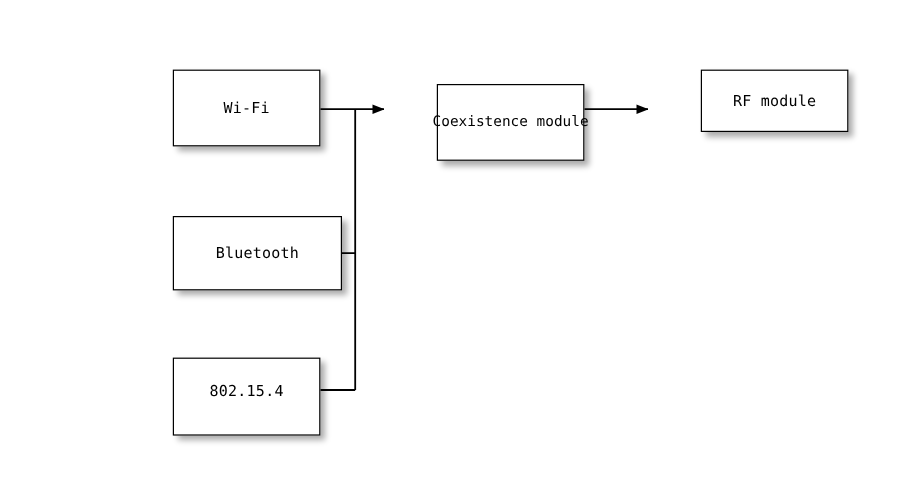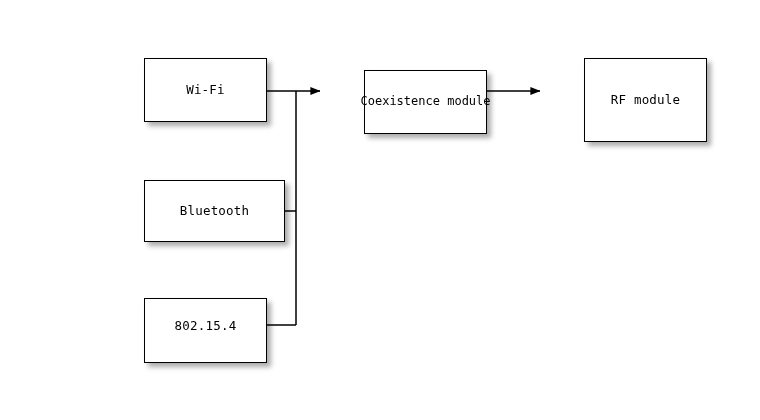--- a/index.html
+++ b/index.html
@@ -43,21 +43,21 @@
     font-size: 12.5px;
     line-height: 1.1;
     letter-spacing: 0.2px;
     white-space: nowrap;
   }
   
   #node-wifi        { left: 100px; top: 58px;  width: 123px; height: 64px; }
   #node-bluetooth   { left: 100px; top: 180px; width: 141px; height: 62px; }
   #node-802154      { left: 100px; top: 298px; width: 123px; height: 65px; }
   #node-coexistence { left: 320px; top: 70px;  width: 123px; height: 64px; }
-  #node-rf          { left: 540px; top: 58px;  width: 123px; height: 84px; }
+  #node-rf          { left: 540px; top: 58px;  width: 123px; height: 52px; }
   
   #node-802154 .node-label { transform: translateY(-5px); }
   #node-coexistence .node-label { font-size: 12px; letter-spacing: 0px; }
 </style>
 </head>
 <body>
 
 <div id="canvas">
 
   <svg id="wires" width="760" height="420" viewBox="0 0 760 420">

